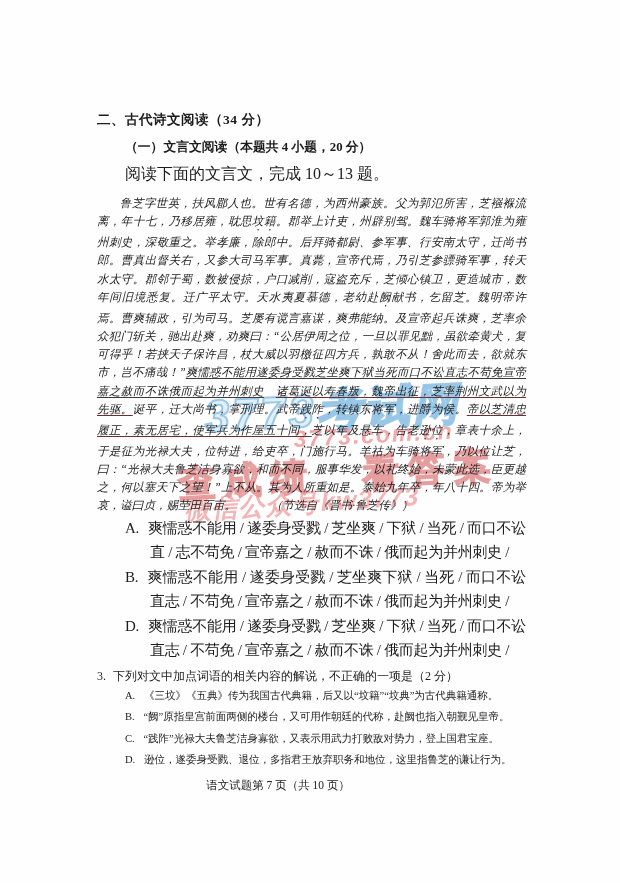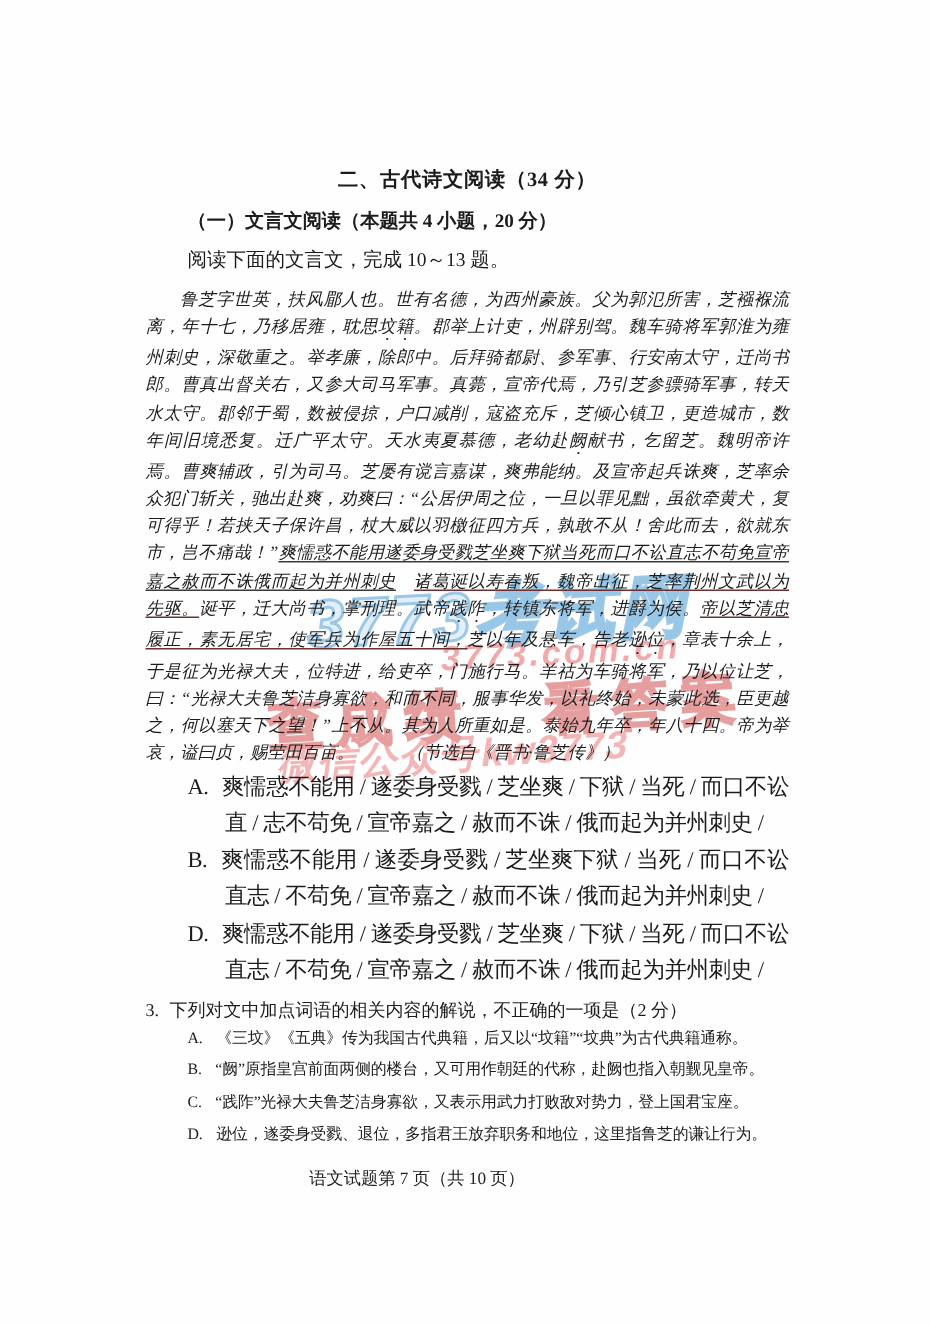--- a/index.html
+++ b/index.html
@@ -2,23 +2,23 @@
 <html><head>
 <meta charset="utf-8">
 <style>
   html,body { margin:0; padding:0; background:#ffffff; }
   .sheet {
     position:relative; width:620px; height:883px; margin:0;
     background:#fffefe; overflow:hidden;
     font-family:"Liberation Serif", serif; color:#1c1c1c;
   }
   .content { position:absolute; left:97px; top:111px; width:429px; z-index:2; }
-  .sec-title { margin:0; font-size:13.5px; font-weight:bold; letter-spacing:0.5px;text-align:center; }
+  .sec-title { margin:0; font-size:13.5px; font-weight:bold; letter-spacing:0.5px; }
   .sub-title { margin:10px 0 0 28px; font-size:12.8px; font-weight:bold; }
-  .intro     { margin:8px 0 0 28px; font-size:13px; }
+  .intro     { margin:8px 0 0 28px; font-size:16px; }
   .passage {
     margin:9px 0 0 0; font-size:11.5px; line-height:18.2px;
     text-align:justify; text-indent:2em; font-style:italic; letter-spacing:0.1px;
   }
   .seg-normal { }
   .seg-dots {
     -webkit-text-emphasis-style:dot; -webkit-text-emphasis-color:#222;
     -webkit-text-emphasis-position:under;
     text-emphasis-style:dot; text-emphasis-color:#222; text-emphasis-position:under right;
   }

